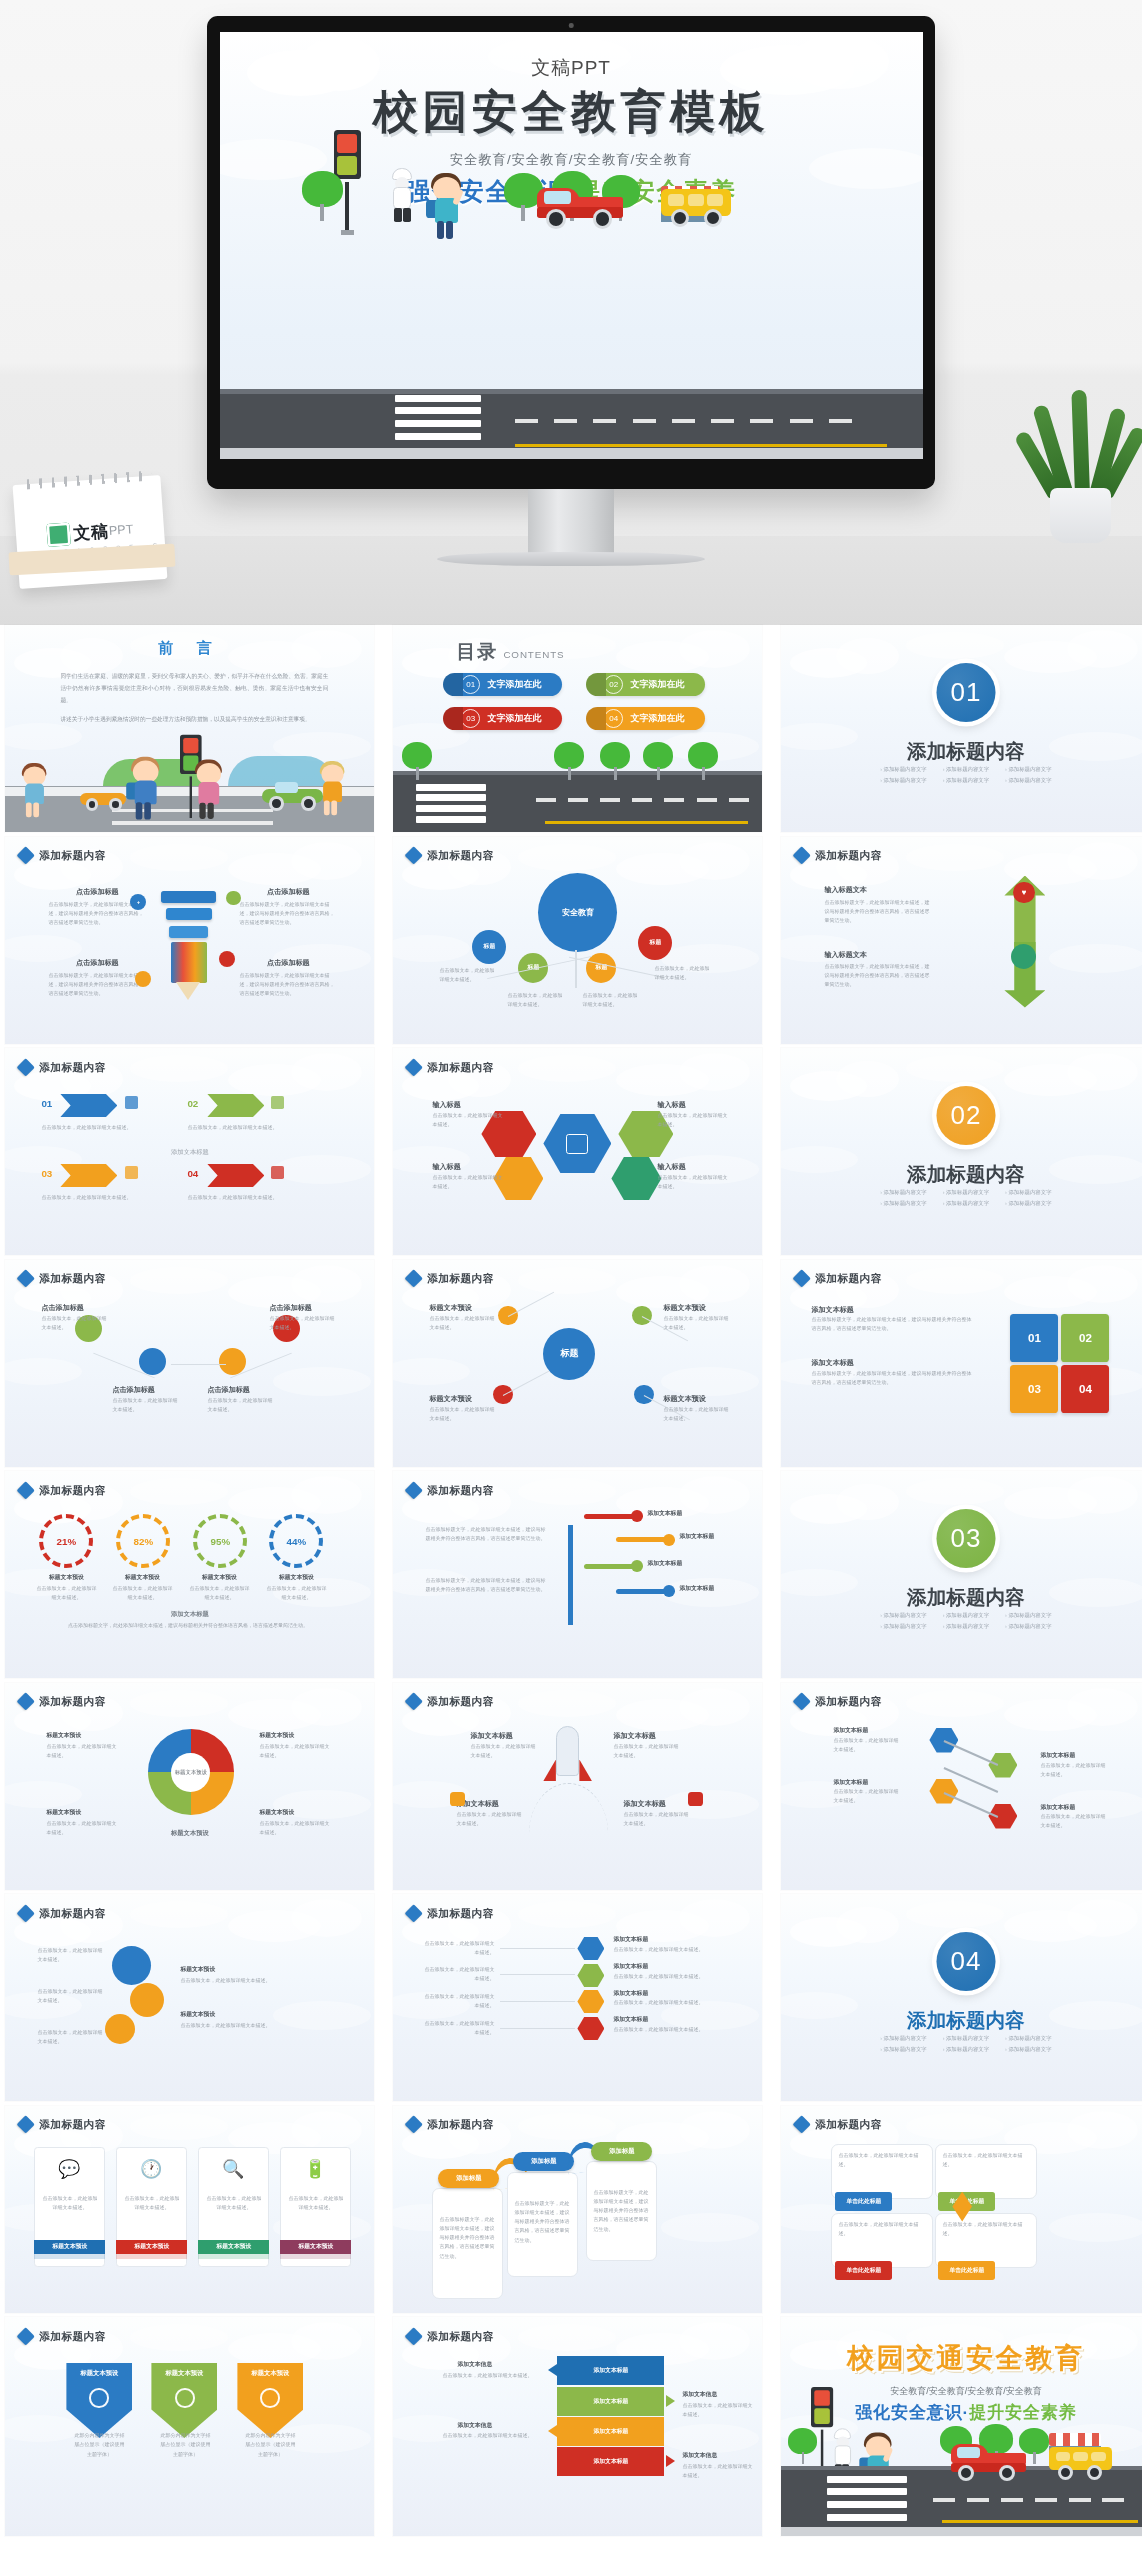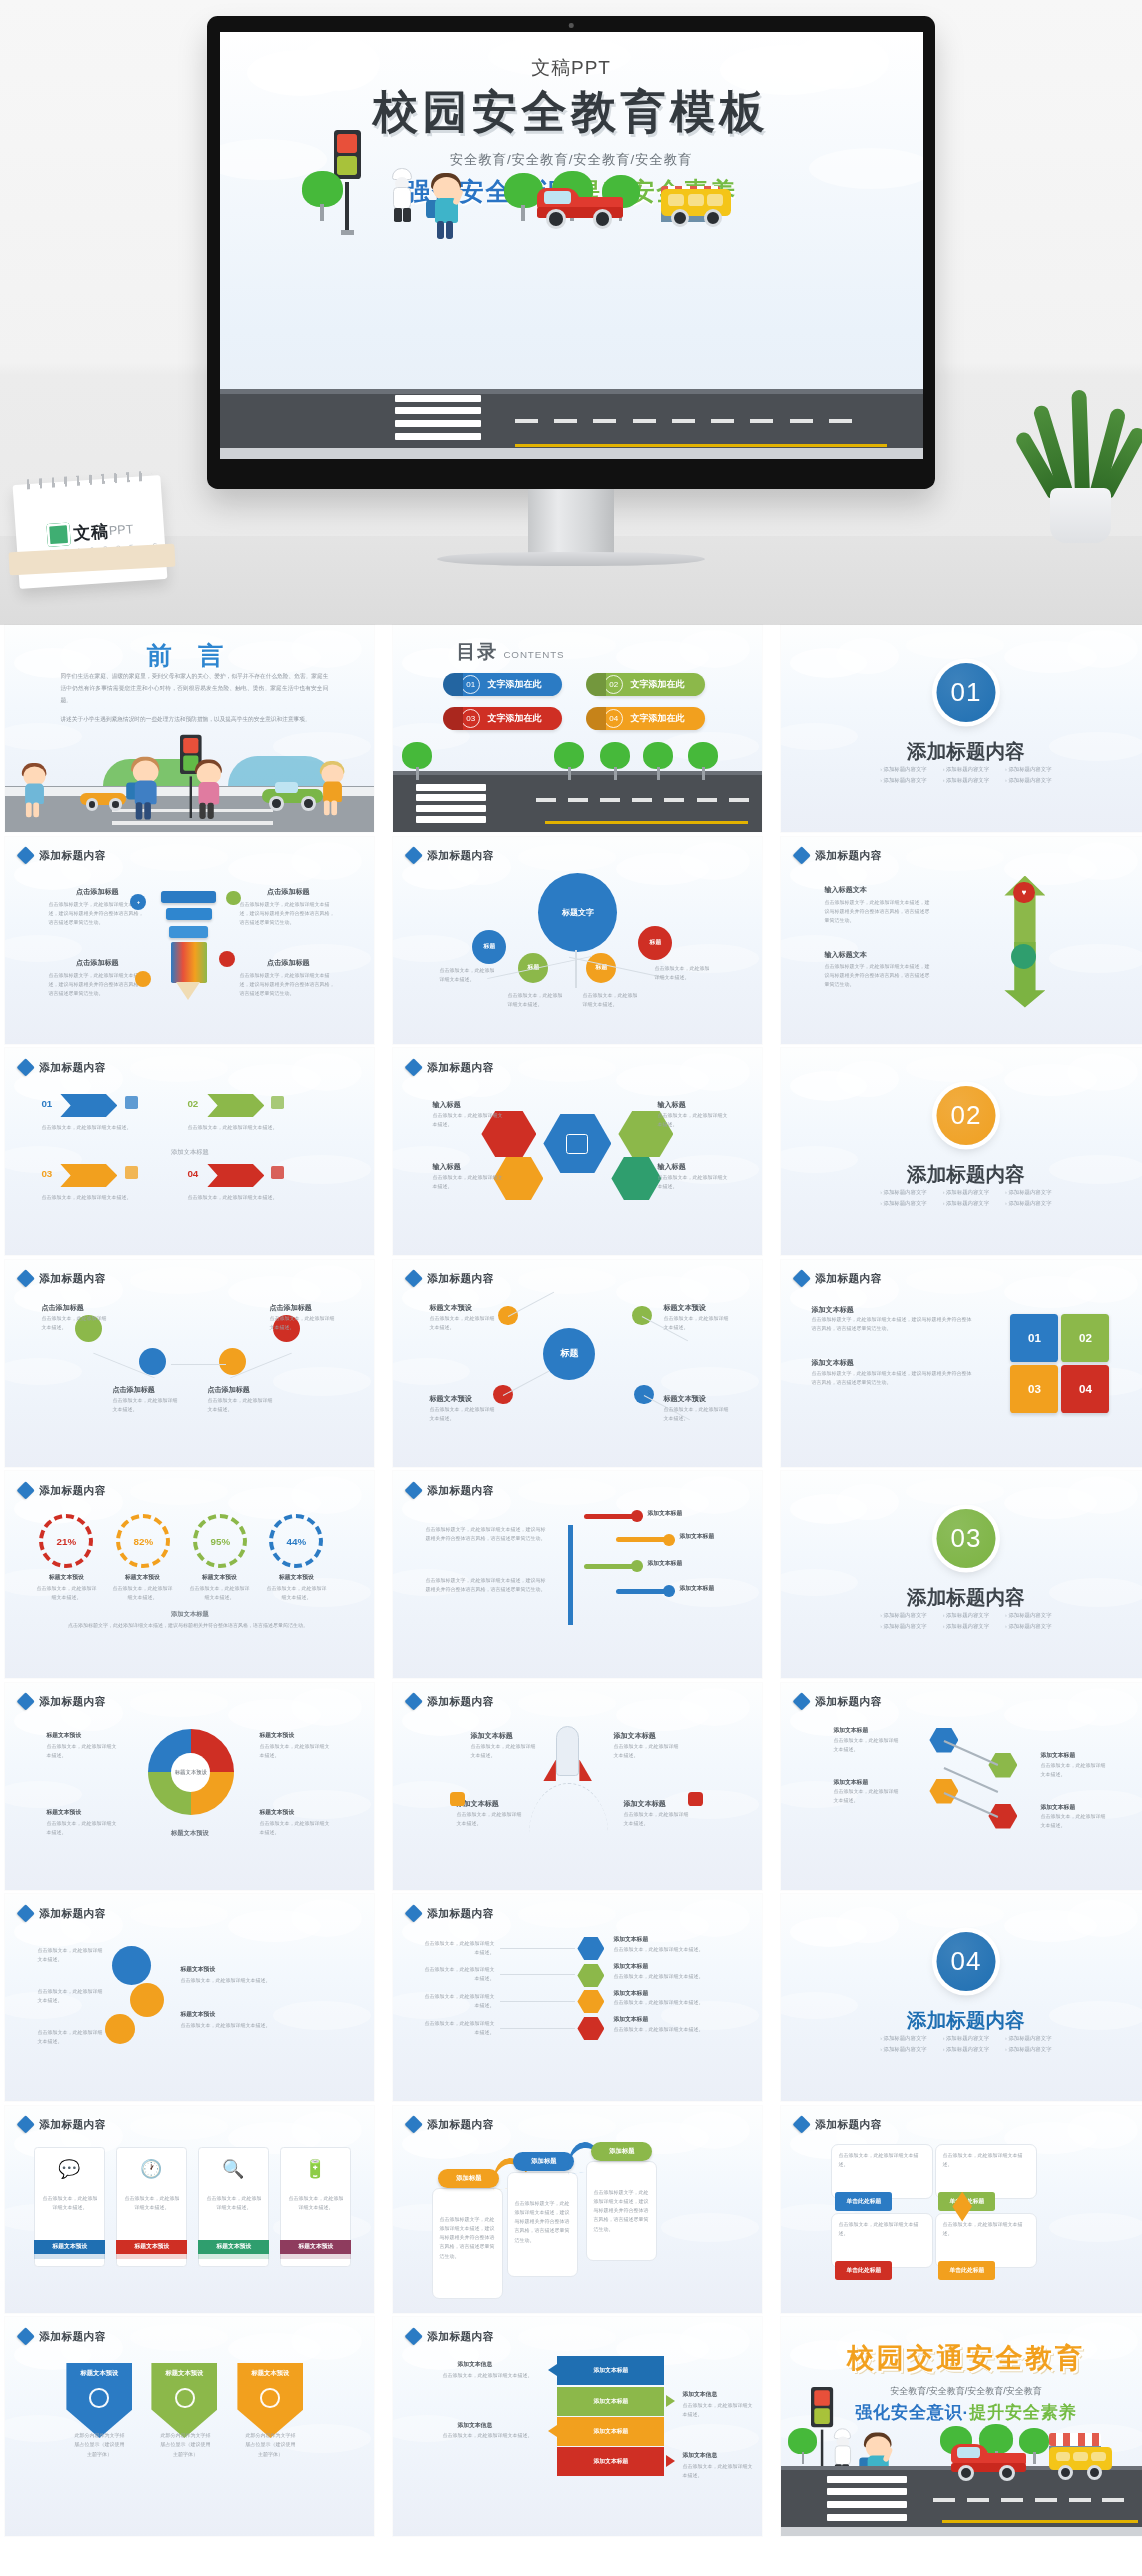--- a/index.html
+++ b/index.html
@@ -145,23 +145,23 @@
   .cts-pill { position:absolute; height:23px; border-radius:11.6px; display:flex; align-items:center;
               box-shadow:0 1.8px 3.6px rgba(0,0,0,.12); }
   .cts-pill .num { width:19.6px; height:19.6px; margin-left:12.5px; border-radius:50%;
                    border:1.8px solid rgba(255,255,255,.85); display:flex; align-items:center;
                    justify-content:center; font-size:8px; color:#fff; }
   .cts-pill .lbl { margin-left:7.1px; font-size:9px; color:#fff; font-weight:bold; }
   .cts-pill .cap { position:absolute; left:-5.4px; top:0; width:19.6px; height:23px;
                    border-radius:11.6px 0 0 11.6px; filter:brightness(.82); }
 
   
-  .pf-title { position:absolute; left:0; right:0; top:14.3px; text-align:center; font-size:25px;
+  .pf-title { position:absolute; left:0; right:0; top:14.3px; text-align:center; font-size:15px;
               font-weight:bold; color:#2e86d0; letter-spacing:9.8px;
-              text-shadow:0.9px 1.8px 0 rgba(255,255,255,.9); }
+              text-shadow:0.9px 1.8px 0 rgba(255,255,255,.9);font-family:Liberation Serif, serif; }
   .pf-body { position:absolute; left:55px; right:46px; top:46px; font-size:5.7px;
              line-height:2.1; color:#8b929a; text-align:justify; }
   .pf-body p+p { margin-top:7.1px; }
 
   .kidsrow { position:absolute; left:0; right:0; bottom:0; height:93px; }
 
   
   .sm { font-size:5px; color:#9aa1a9; line-height:1.85; }
   .smt { font-size:7.1px; font-weight:bold; color:#4d545b; }
   .chip { position:absolute; border-radius:3.6px; display:flex; align-items:center;
@@ -521,21 +521,21 @@
     <div class="cloud" style="left:223px;top:16px;width:93px;height:32px;opacity:.6"></div>
     <div class="cloud" style="left:286px;top:5.4px;width:71px;height:38px;opacity:.5"></div>
     <div class="cloud" style="left:125px;top:7.1px;width:98px;height:27px;opacity:.45"></div>
     <div class="cloud" style="left:-9px;top:98px;width:86px;height:27px;opacity:.35"></div>
     <div class="cloud" style="left:268px;top:107px;width:98px;height:29px;opacity:.35"></div>
   </div>
       <div class="t-head">
     <div class="t-diamond"></div>
     <div class="t-title">添加标题内容</div>
   </div>
-      <div class="circ" style="left:145px;top:36px;width:79px;height:79px;background:#2b7bc4;font-size:8px">标题文字</div>
+      <div class="circ" style="left:145px;top:36px;width:79px;height:79px;background:#2b7bc4;font-size:8px">安全教育</div>
       <div class="circ" style="left:79px;top:93px;width:34px;height:34px;background:#2b7bc4">标题</div>
       <div class="circ" style="left:125px;top:116px;width:30px;height:30px;background:#8cb84a">标题</div>
       <div class="circ" style="left:193px;top:116px;width:30px;height:30px;background:#f2a01e">标题</div>
       <div class="circ" style="left:245px;top:89px;width:34px;height:34px;background:#cf2f24">标题</div>
       <div class="line" style="left:182px;top:113px;width:1.8px;height:38px"></div>
       <div class="line" style="left:93px;top:130px;width:107px;height:0.9px;transform:rotate(-12deg)"></div>
       <div class="line" style="left:175px;top:130px;width:98px;height:0.9px;transform:rotate(12deg)"></div>
       <div class="sm" style="position:absolute;left:46px;top:129px;width:55px">点击添加文本，此处添加详细文本描述。</div>
       <div class="sm" style="position:absolute;left:114px;top:154px;width:55px">点击添加文本，此处添加详细文本描述。</div>
       <div class="sm" style="position:absolute;left:189px;top:154px;width:55px">点击添加文本，此处添加详细文本描述。</div>

